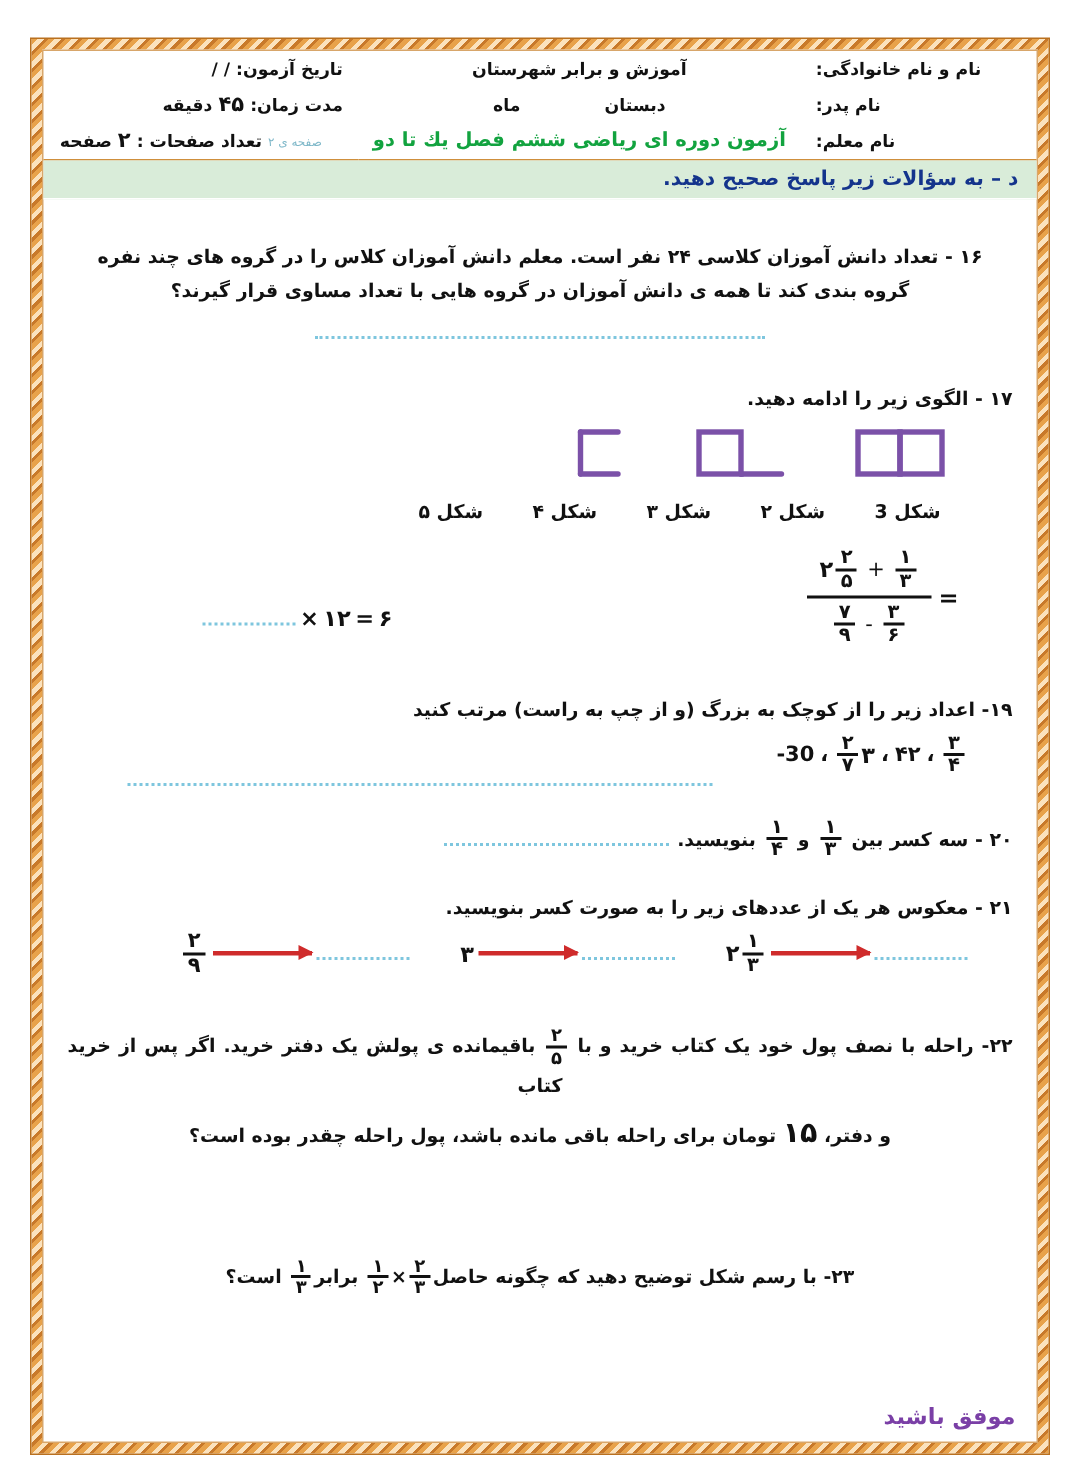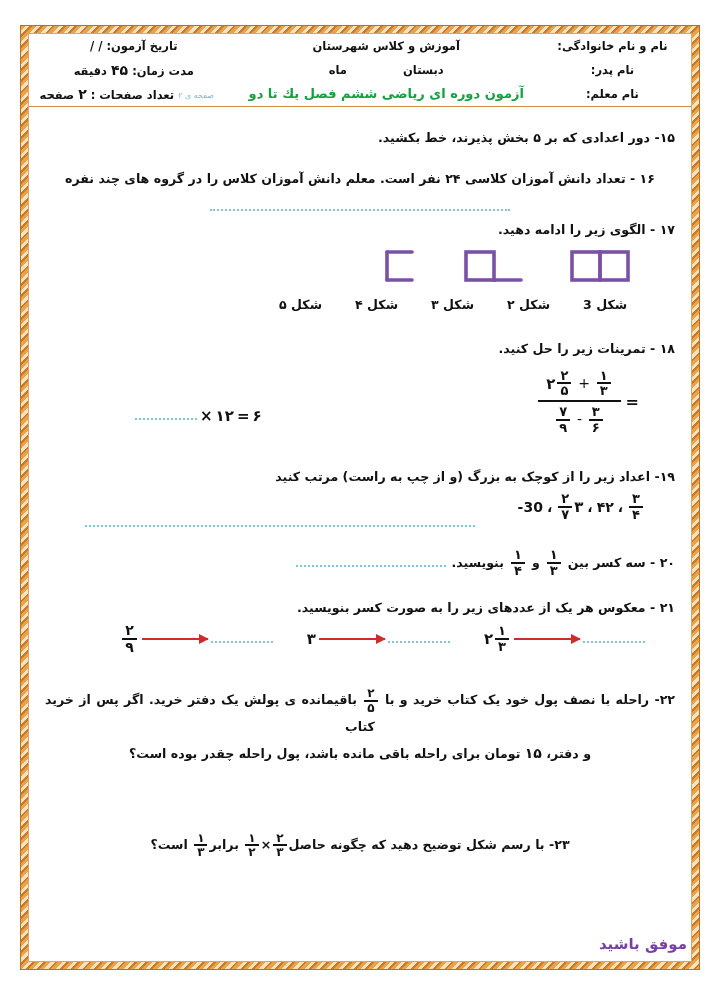--- a/index.html
+++ b/index.html
@@ -41,23 +41,23 @@
     border-collapse: collapse;
     border-bottom: 1px solid #cf8f3c;
   }
   .hdr td {
     padding: 3px 10px;
     font-size: 11.5px;
     font-weight: bold;
     vertical-align: middle;
     white-space: nowrap;
   }
-  .hdr .col-r { width: 34%; text-align: center; margin-top: 16px; }
+  .hdr .col-r { width: 34%; text-align: left; margin-top: 16px; }
   .hdr .col-c { width: 34%; text-align: center; }
-  .hdr .col-l { width: 32%; text-align: center; }
+  .hdr .col-l { width: 32%; text-align: right; }
   .hdr-row { height: 24px; }
   .val-num { font-size: 14px; }
   .exam-title {
     color: #12a33f;
     font-size: 13px;
     font-weight: bold;
     letter-spacing: .2px;
   }
   .pagemark {
     color: #7fb8c9;
@@ -176,38 +176,38 @@
   .arrow { position: relative; width: 66px; height: 2.5px; background: #cf2b2b; margin: 0 3px; }
   .arrow::after {
     content: ""; position: absolute; right: -1px; top: -4px;
     border-left: 10px solid #cf2b2b;
     border-top: 5.5px solid transparent;
     border-bottom: 5.5px solid transparent;
   }
 
   
   .footer {
-    position: absolute; right: 4px; bottom: 8px;
+    position: absolute; right: 14px; bottom: 8px;
     color: #7a3fa6; font-size: 15px; font-weight: bold;
   }
 </style>
 </head>
 <body>
 
 <div class="page">
 <div class="page-inner">
 
   <table class="hdr">
     <tbody>
           <tr class="hdr-row">
       <td class="col-r">
         <span>نام و نام خانوادگی:</span>
       </td>
       <td class="col-c">
-        <span>آموزش و کلاس شهرستان</span>
+        <span>آموزش و برابر شهرستان</span>
       </td>
       <td class="col-l">
         <span>تاریخ آزمون:</span>
         <span>/      /</span>
       </td>
     </tr>
     <tr class="hdr-row">
       <td class="col-r">
         <span>نام پدر:</span>
       </td>
@@ -232,31 +232,32 @@
       <td class="col-l">
         <span class="pagemark">صفحه ی ۲</span>
         <span>تعداد صفحات :</span>
         <span class="val-num">۲</span>
         <span>صفحه</span>
       </td>
     </tr>
   </tbody>
       </table>
 
+  <div class="banner">د – به سؤالات زیر پاسخ صحیح دهید.</div>
 
   <div class="content">
 
-    <div class="q">۱۵- دور اعدادی که بر ۵ بخش پذیرند، خط بکشید.</div>
 
     <div class="q q-just" style="margin-top:18px">۱۶ - تعداد  دانش آموزان  کلاسی  ۲۴  نفر  است. معلم دانش آموزان  کلاس  را  در  گروه های  چند نفره</div>
+    <div class="q q-just" style="margin-top:0">گروه بندی  کند  تا  همه ی دانش آموزان در گروه هایی با تعداد مساوی قرار گیرند؟</div>
     <div class="dotrow">
       <span class="dots" style="width:300px"></span>
     </div>
 
-    <div class="q" style="margin-top:3px">۱۷ - الگوی زیر را ادامه دهید.</div>
+    <div class="q" style="margin-top:24px">۱۷ - الگوی زیر را ادامه دهید.</div>
     <div class="shapes-area">
       <div class="shapes-row">
 
         <svg width="46" height="40" viewBox="0 0 46 40">
           <g stroke="#7b51a8" stroke-width="3.6" stroke-linecap="round" fill="none">
             <line x1="31" y1="5" x2="6" y2="5"></line>
             <line x1="6" y1="5" x2="6" y2="33"></line>
             <line x1="6" y1="33" x2="31" y2="33"></line>
           </g>
         </svg>
@@ -278,21 +279,20 @@
       </div>
       <div class="labels-row">
         <span>شکل 3</span>
         <span>شکل ۲</span>
         <span>شکل ۳</span>
         <span>شکل ۴</span>
         <span>شکل ۵</span>
       </div>
     </div>
 
-    <div class="q" style="margin-top:16px">۱۸ - تمرینات زیر را حل کنید.</div>
     <div class="q18row">
       <div class="complex">
         <div class="cfrac" style="font-size:15px">
           <div class="cnum">
             <span class="mixed">
               <span class="whole">۲</span><span class="frac" style="font-size:13px"><span class="num">۲</span><span class="den">۵</span></span>
             </span>
             <span style="font-size:14px">+</span>
             <span class="frac" style="font-size:13px"><span class="num">۱</span><span class="den">۳</span></span>
           </div>
@@ -378,21 +378,21 @@
       </div>
     </div>
 
     <div class="q q-just" style="margin-top:8px;line-height:2.1">
       <span>۲۲- راحله با نصف پول خود یک کتاب خرید و با</span>
       <span class="frac" style="font-size:12px"><span class="num">۲</span><span class="den">۵</span></span>
       <span>باقیمانده ی پولش یک دفتر خرید. اگر پس از  خرید کتاب</span>
     </div>
     <div class="q" style="margin-top:0;text-align:center">
       <span>و دفتر،</span>
-      <span style="font-size:14px">۱۵</span>
+      <span style="font-size:19px">۱۵</span>
       <span>تومان برای راحله باقی مانده باشد، پول راحله چقدر بوده است؟</span>
     </div>
 
     <div class="q" style="margin-top:64px;text-align:center;line-height:2.2">
       <span>۲۳- با رسم شکل توضیح دهید که چگونه حاصل</span><span class="frac" style="font-size:12px"><span class="num">۲</span><span class="den">۳</span></span><span>×</span><span class="frac" style="font-size:12px"><span class="num">۱</span><span class="den">۲</span></span>
       <span>برابر</span><span class="frac" style="font-size:12px"><span class="num">۱</span><span class="den">۳</span></span>
       <span>است؟</span>
     </div>
 
   </div>

